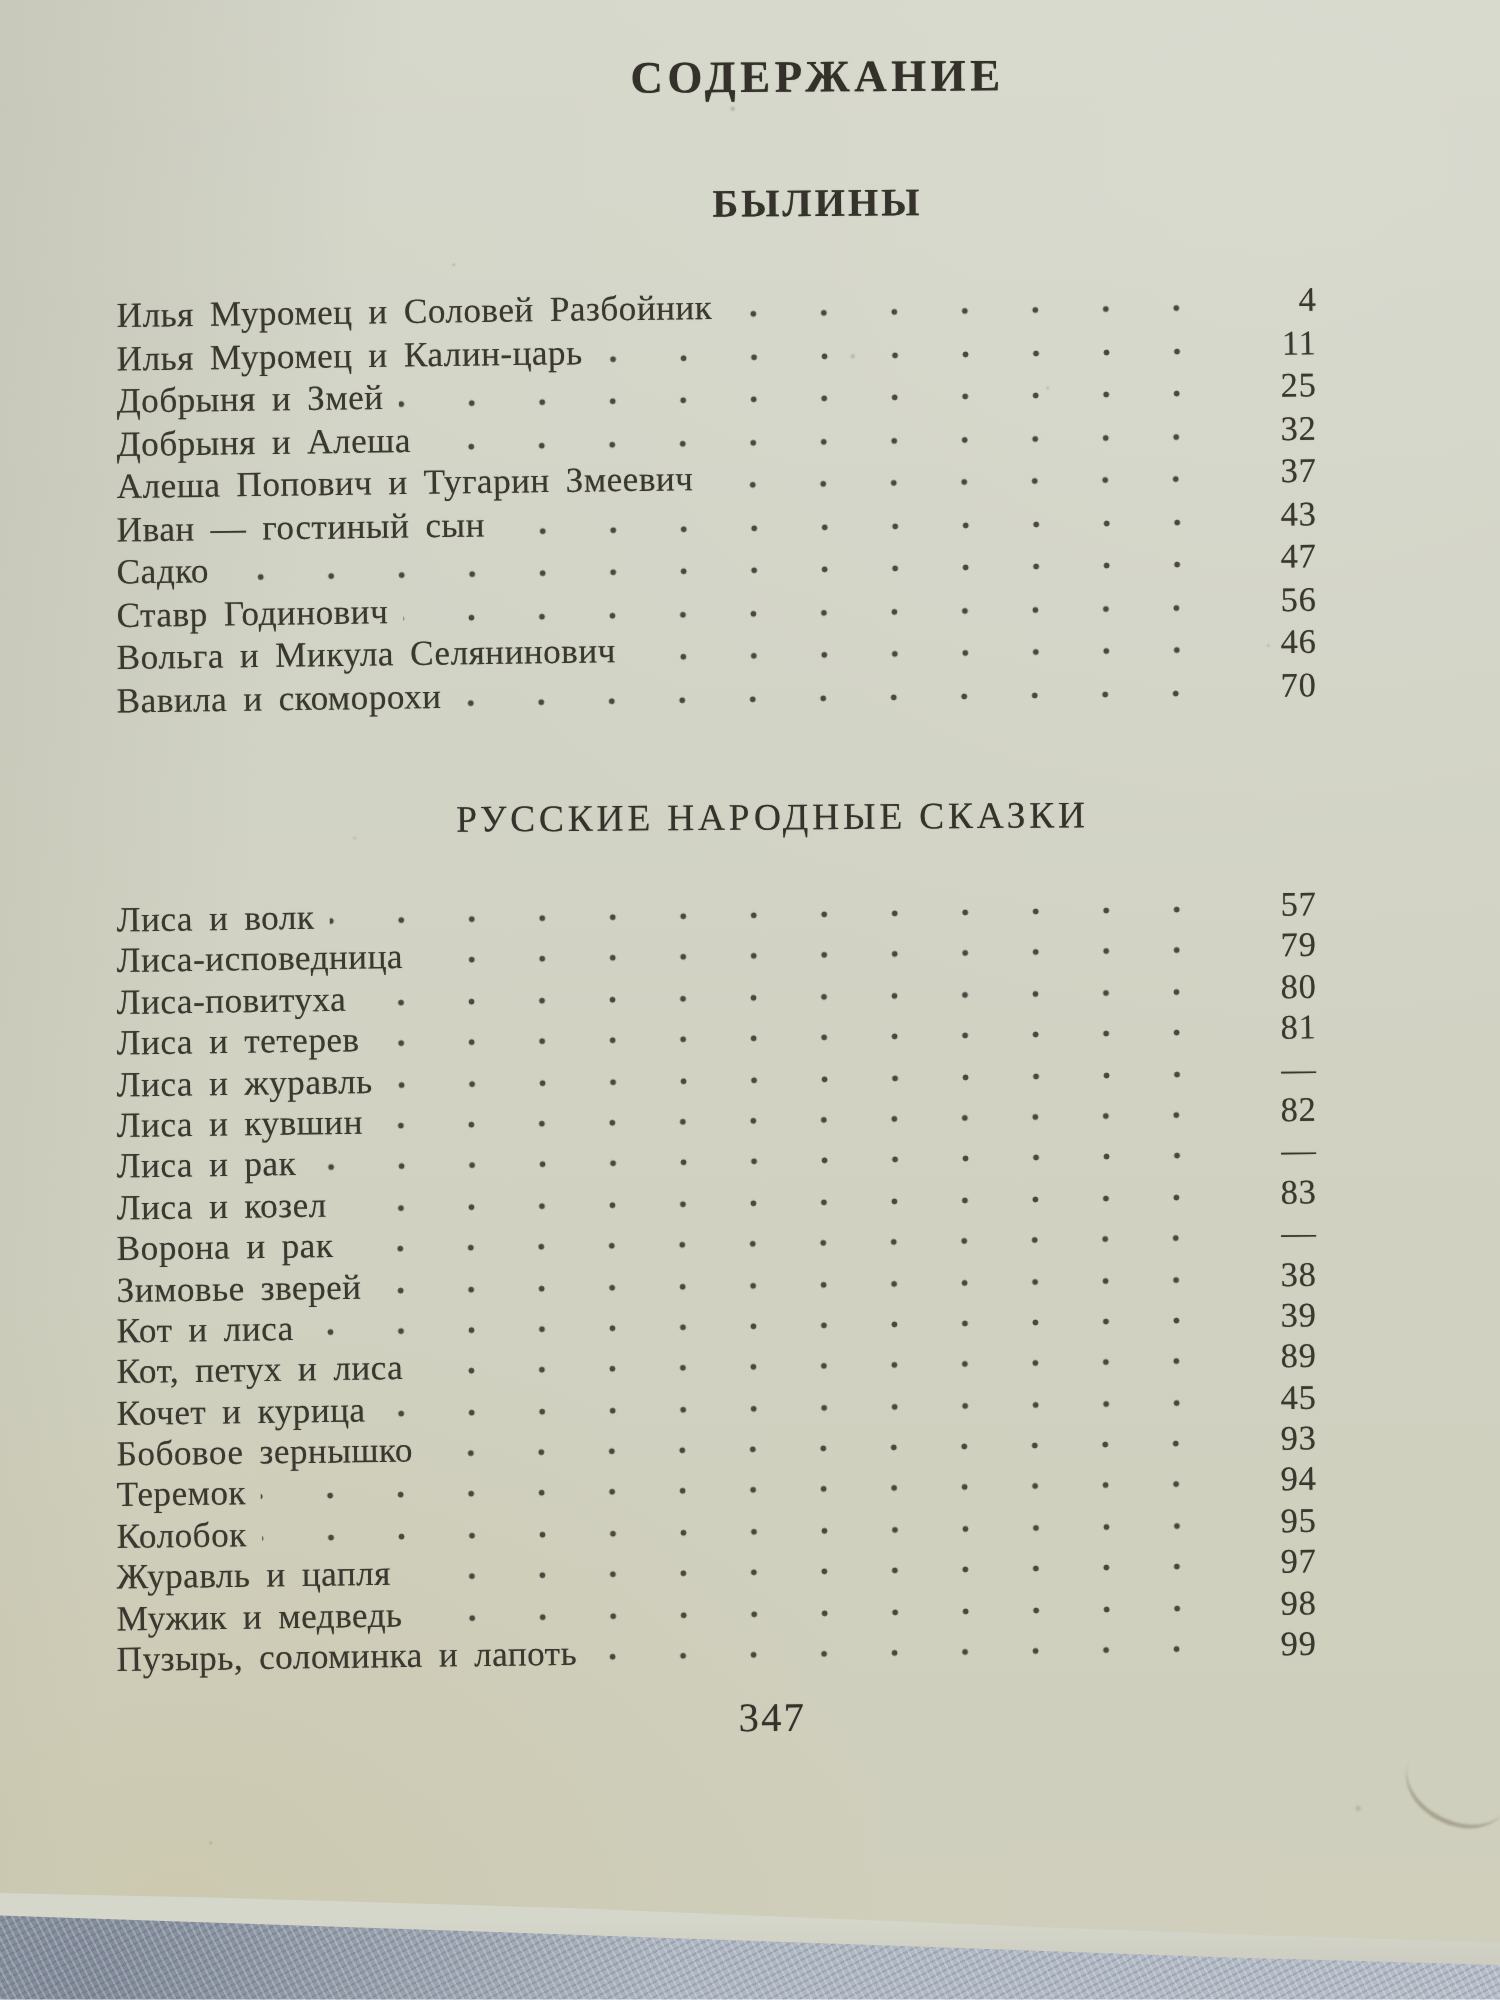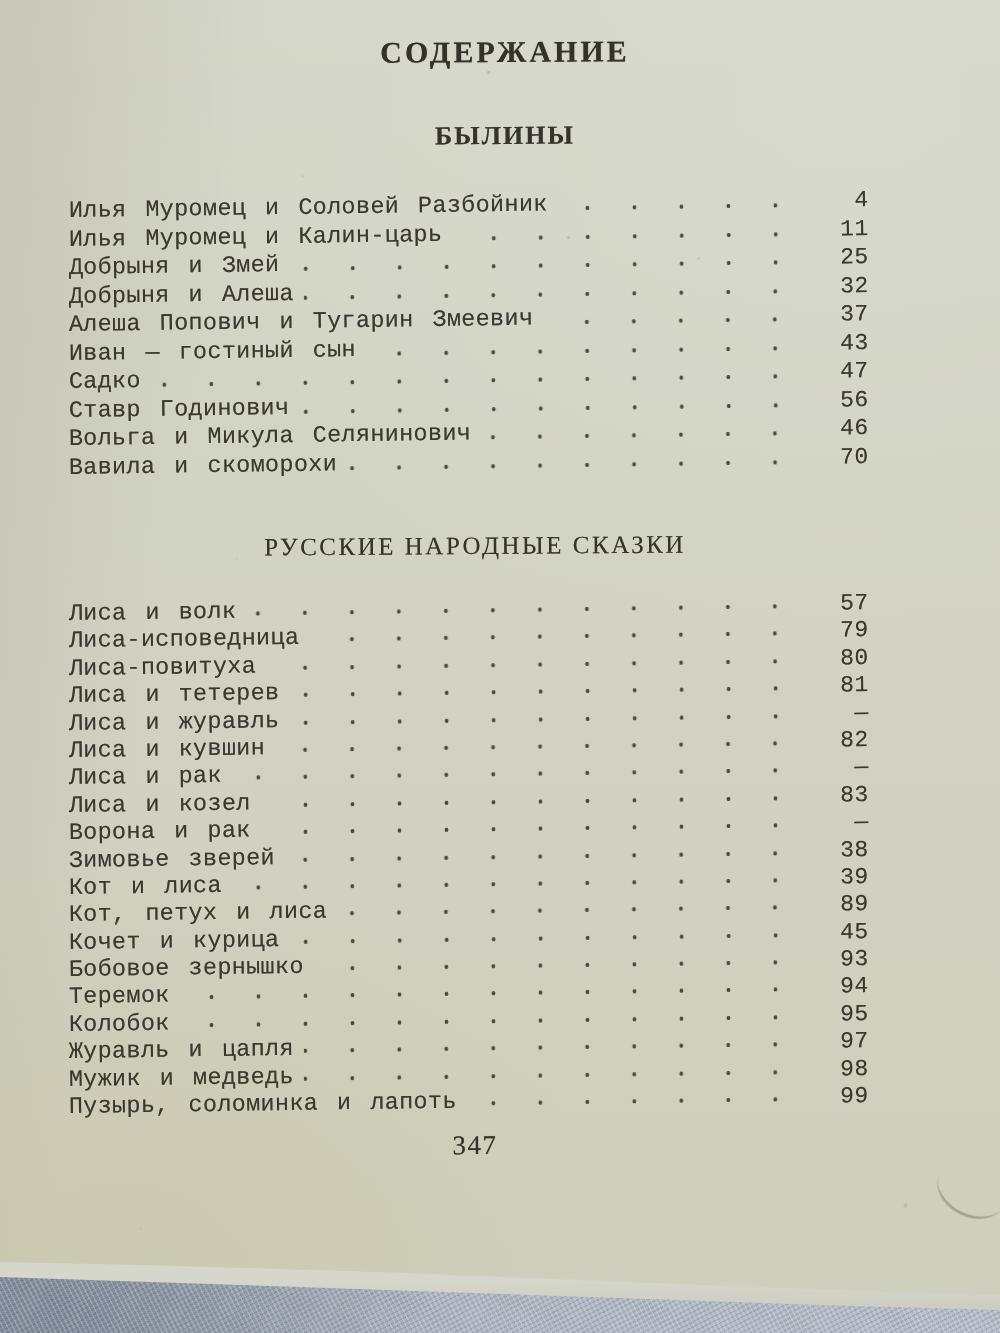--- a/index.html
+++ b/index.html
@@ -23,35 +23,35 @@
     position:absolute;inset:0;z-index:2;color:#3a382f;
     clip-path:polygon(0 0,1000px 0,1000px 1295px,840px 1290px,700px 1285px,380px 1272px,140px 1265px,0 1262px);
     background:
       radial-gradient(120% 80% at 85% 8%, rgba(255,255,255,.10), rgba(255,255,255,0) 60%),
       radial-gradient(70% 45% at 12% 96%, rgba(196,180,135,.22), rgba(196,180,135,0) 70%),
       linear-gradient(100deg, rgba(118,112,92,.14), rgba(118,112,92,0) 22%),
       linear-gradient(to bottom, rgba(255,255,255,.07), rgba(255,255,255,0) 28%, rgba(189,176,132,.15) 94%),
       #d2d4c6;
     filter:drop-shadow(0 3px 3px rgba(70,72,60,.35));
   }
-  .content{position:relative;width:792px;}
+  .content{position:relative;width:792px;padding-left:40px;}
   .page-title{
     width:860px;margin:35px 0 0 75px;text-align:center;
     font-size:30px;font-weight:700;letter-spacing:3px;color:#33312a;
     transform:rotate(-0.35deg);
     text-shadow:0 0 .7px rgba(50,48,40,.6);
   }
   .section-heading{
     width:860px;margin:0 0 0 75px;text-align:center;color:#35332c;
     text-shadow:0 0 .6px rgba(53,51,44,.55);
     transform:rotate(-0.4deg);
   }
   .sec-0 .section-heading{font-size:26px;font-weight:700;letter-spacing:2px;margin-top:52px;margin-bottom:46px;}
   .sec-1 .section-heading{font-size:25px;font-weight:400;letter-spacing:2.5px;margin-top:50px;margin-bottom:40px;width:800px;}
-  .toc-list{margin-left:69px;width:800px;font-family:Liberation Mono, monospace;}
+  .toc-list{margin-left:38px;width:800px;}
   .toc-row{
     display:flex;align-items:baseline;
     transform:rotate(-0.78deg);transform-origin:0 100%;
   }
   .sec-0 .toc-row{height:28.5px;}
   .sec-1 .toc-row{height:27.4px;}
   .toc-title{
     white-space:nowrap;font-size:23.5px;word-spacing:4.5px;letter-spacing:.3px;
     line-height:28px;text-shadow:0 0 .6px rgba(58,56,47,.5);
   }

